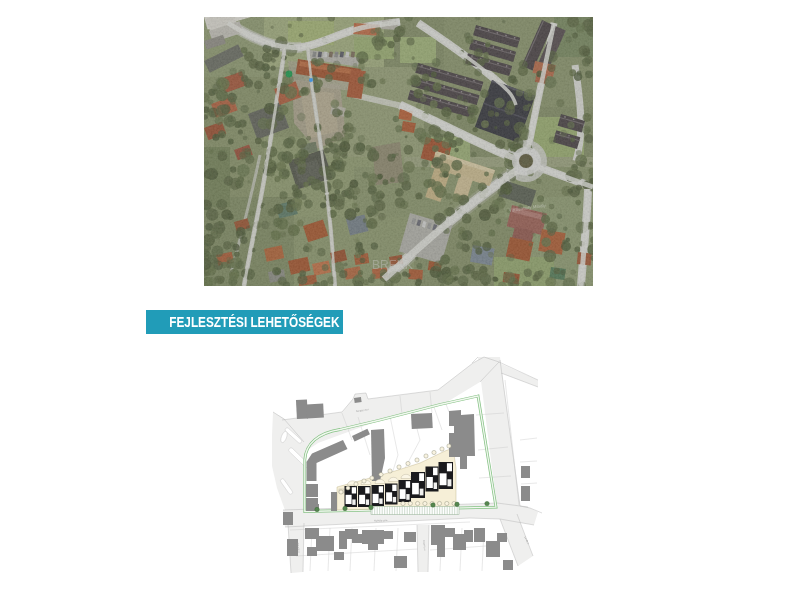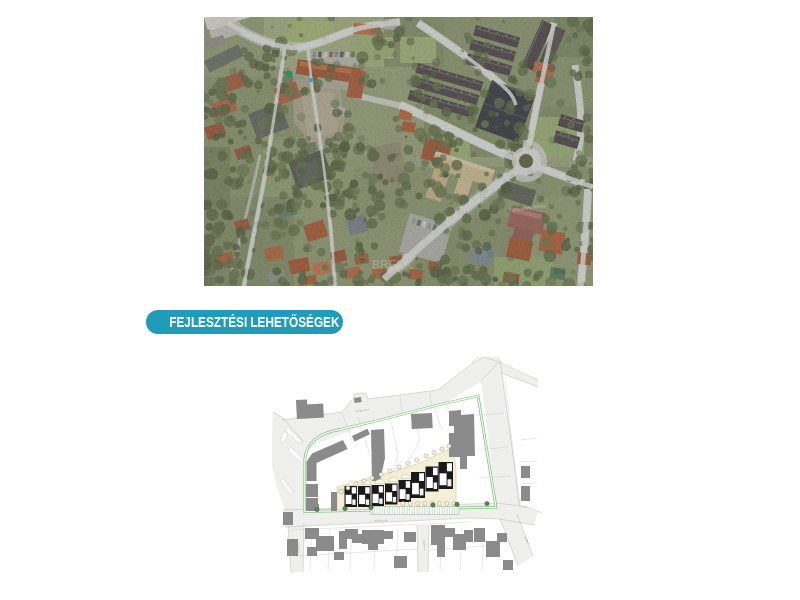--- a/index.html
+++ b/index.html
@@ -1,17 +1,17 @@
 <!DOCTYPE html>
 <html><head>
 <meta charset="utf-8">
 <style>
   html,body{margin:0;padding:0;background:#ffffff;width:800px;height:600px;overflow:hidden;
     font-family:"Liberation Sans", sans-serif;}
-  .abs{position:absolute;border-radius:12px;}
+  .abs{position:absolute;}
 </style>
 </head>
 <body>
 
 <div class="abs" style="left:204px;top:17px;width:389px;height:269px;">
 <svg width="389" height="269" viewBox="0 0 389 269" xmlns="http://www.w3.org/2000/svg">
 <defs>
         <filter id="pb" x="-2%" y="-2%" width="104%" height="104%">
           <feGaussianBlur stdDeviation="0.55"></feGaussianBlur>
         </filter>

